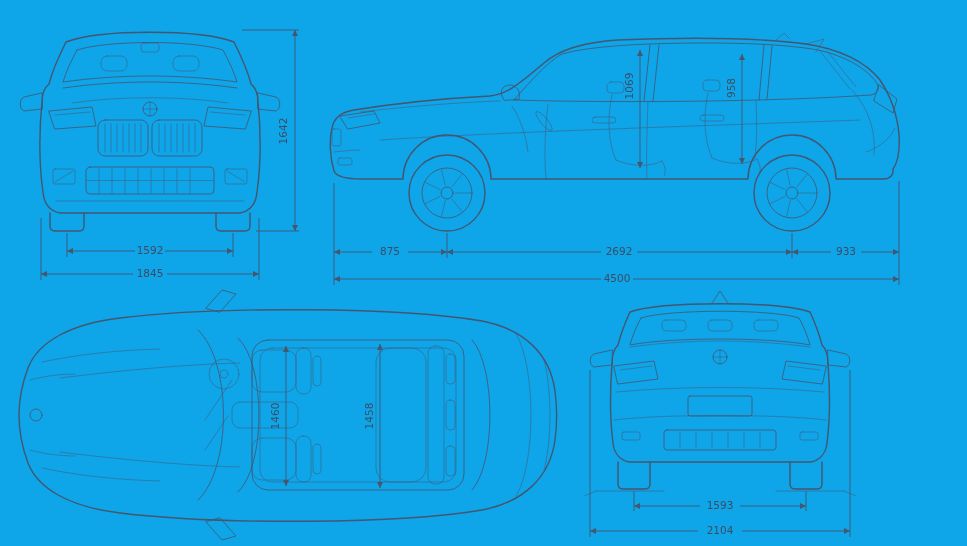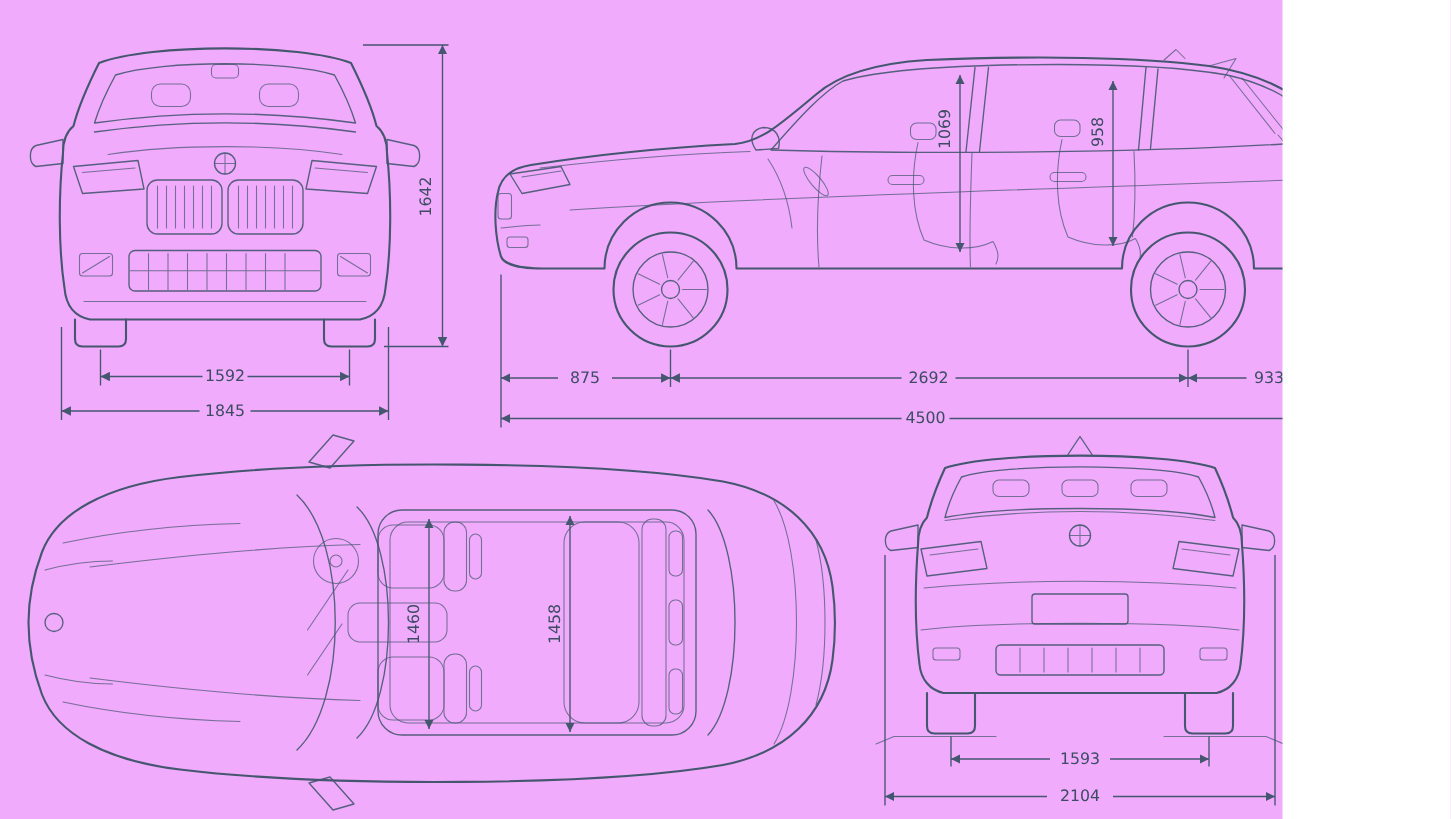--- a/index.html
+++ b/index.html
@@ -1,18 +1,18 @@
 <!DOCTYPE html>
 <html><head>
 <meta charset="utf-8">
 <style>
   :root{ --ink:#45566f; --dim:#3d4c63; }
   html,body{ margin:0; padding:0; background:#ffffff; }
   .canvas{
-    position:relative; width:855px; height:546px; background:#f0abfc;
+    position:relative; width:967px; height:546px; background:#0ea5e9;
     font-family:"DejaVu Sans", sans-serif; overflow:hidden;
   }
   svg{ display:block; }
   .outline{ fill:none; stroke:var(--ink); stroke-width:1.4; stroke-linejoin:round; stroke-linecap:round; }
   .detail{ fill:none; stroke:var(--ink); stroke-width:0.9; stroke-linejoin:round; stroke-linecap:round; opacity:.9; }
   .fine{ fill:none; stroke:var(--ink); stroke-width:0.7; stroke-linejoin:round; stroke-linecap:round; opacity:.72; }
   .dim{ fill:none; stroke:var(--ink); stroke-width:0.9; }
   .dimtext{ font-family:"DejaVu Sans", sans-serif; font-size:10.5px; fill:var(--dim); }
 </style>
 </head>

